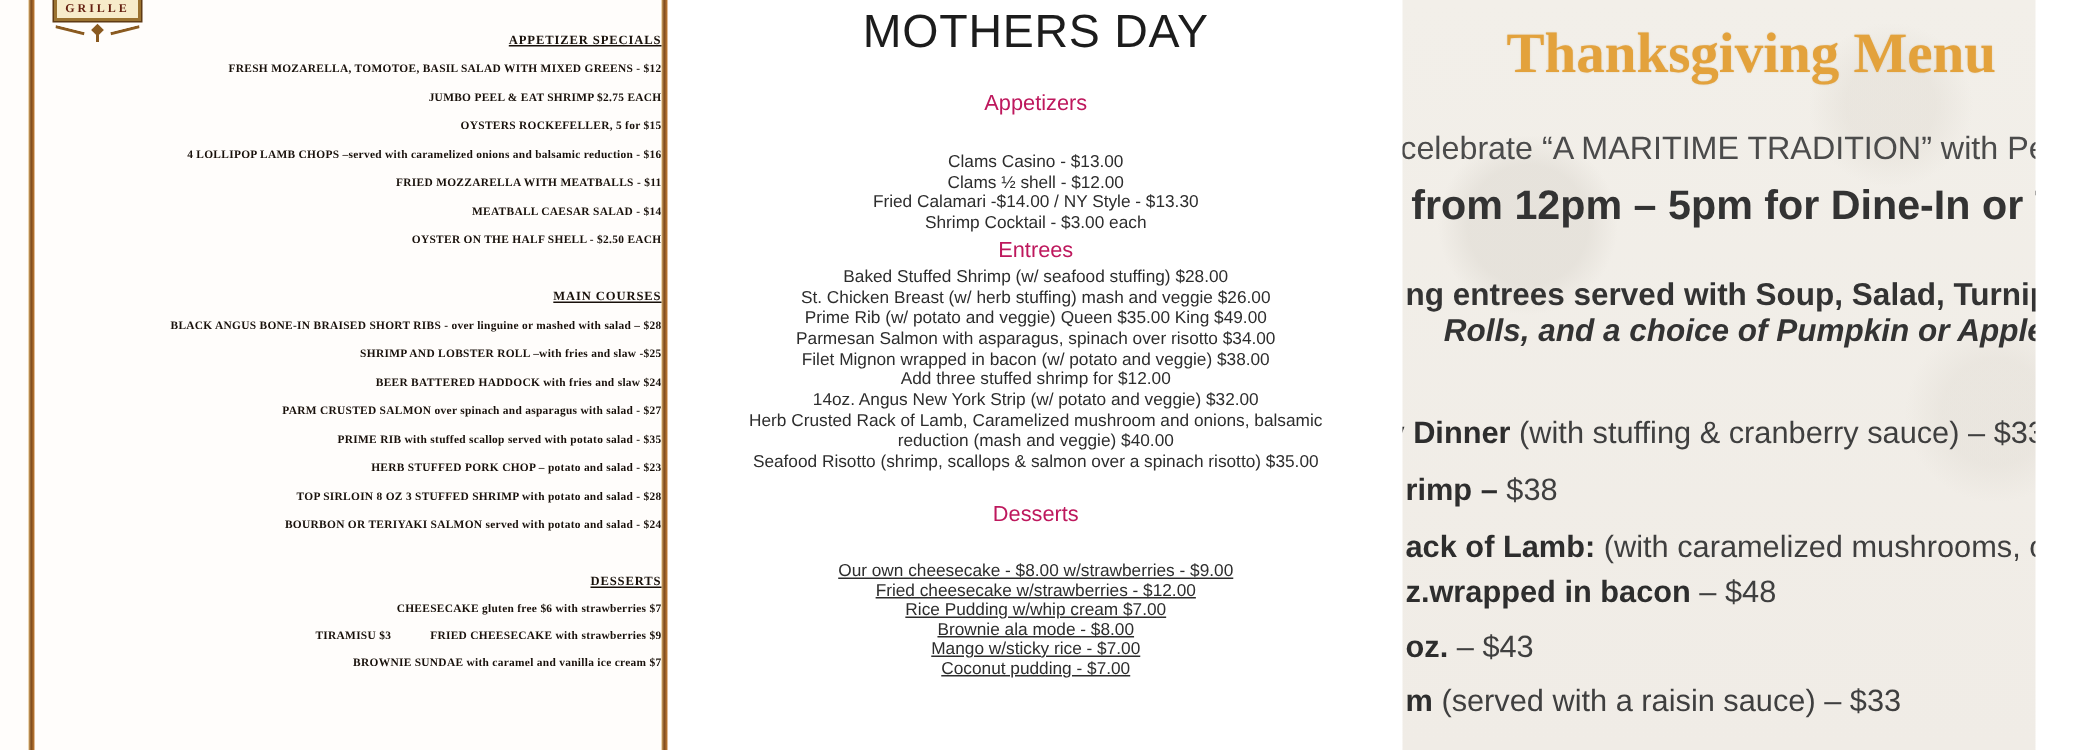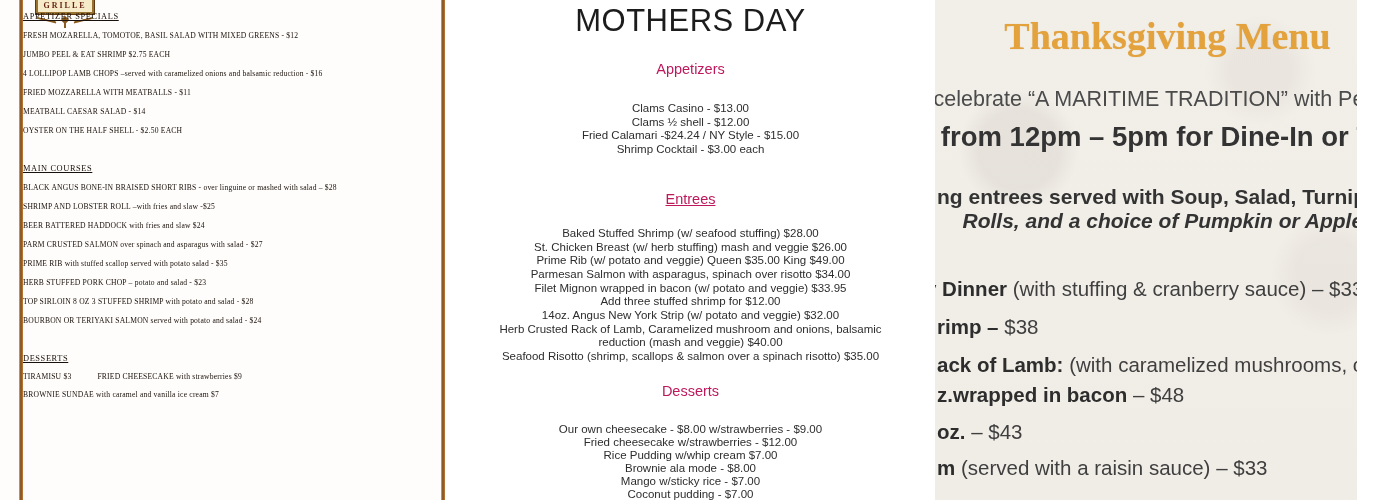--- a/index.html
+++ b/index.html
@@ -10,22 +10,22 @@
 
   
   .panel-grille {
     position:absolute; left:0; top:0; width:446px; height:500px; background:#fffdfb;
   }
   .g-border { position:absolute; top:0; width:4px; height:500px;
     background:linear-gradient(to right,#d9af6c,#7d4a1d 45%,#c47e35); }
   .g-border.left  { left:19px; }
   .g-border.right { left:441px; }
   .g-content {
-    position:absolute; left:23px; top:2px; width:418px; padding-top:5px;
-    text-align:left; font-family:"Liberation Serif", serif; font-weight:normal;
+    position:absolute; left:23px; top:12px; width:418px; padding-top:5px;
+    text-align:right; font-family:"Liberation Serif", serif; font-weight:bold;
     color:#18100a; font-size:7.6px; letter-spacing:0.2px;
   }
   .g-line { height:19px; line-height:19px; white-space:nowrap; }
   .g-line.tight { height:18px; line-height:18px; }
   .g-head { font-size:8.4px; text-decoration:underline; letter-spacing:0.6px; }
   .g-gap { height:19px; }
   .g-sp { display:inline-block; width:26px; }
 
   
   .g-logo { position:absolute; left:34px; top:-3px; width:62px; text-align:center; }
@@ -47,26 +47,26 @@
     margin-left:-1px; background:#8a5a20; }
 
   
   .panel-mothers {
     position:absolute; left:446px; top:0; width:489px; height:500px;
     background:#ffffff; text-align:center; color:#232323;
   }
   .md-title { margin-top:3px; font-size:31px; letter-spacing:0.5px; color:#1c1c1c; }
   .md-head  { font-size:14.5px; color:#be185d; }
   .md-head.appetizers { margin-top:22px; }
-  .md-head.entrees    { margin-top:34px;text-decoration:underline; }
+  .md-head.entrees    { margin-top:2px; }
   .md-head.desserts   { margin-top:19px; }
   .md-items { font-size:11.5px; color:#2d2d2d; }
   .md-items.a { margin-top:25px; }
-  .md-items.e { margin-top:20px; }
-  .md-items.d { margin-top:24px; }
+  .md-items.e { margin-top:4px; }
+  .md-items.d { margin-top:24px;text-decoration:underline; }
   .md-items div { line-height:13.7px; white-space:nowrap;text-align:center; }
   .md-items.d div { line-height:13px; }
 
   
   .panel-thanks {
     position:absolute; left:935px; top:0; width:465px; height:500px; overflow:hidden;
     background:
       radial-gradient(circle at 18% 30%, rgba(210,205,196,0.35) 0 40px, rgba(0,0,0,0) 60px),
       radial-gradient(circle at 70% 14%, rgba(216,210,200,0.30) 0 30px, rgba(0,0,0,0) 55px),
       radial-gradient(circle at 85% 55%, rgba(214,208,198,0.25) 0 35px, rgba(0,0,0,0) 60px),
@@ -112,59 +112,61 @@
           <span class="g-diamond"></span>
           <span class="g-tail"></span>
           <span class="g-wing r"></span>
       </div>
     </div>
 
     <div class="g-content">
       <div class="g-line g-head">APPETIZER SPECIALS</div>
       <div class="g-line">FRESH MOZARELLA, TOMOTOE, BASIL SALAD WITH MIXED GREENS - $12</div>
       <div class="g-line">JUMBO PEEL &amp; EAT SHRIMP $2.75 EACH</div>
+      <div class="g-line">OYSTERS ROCKEFELLER, 5 for $15</div>
       <div class="g-line">4 LOLLIPOP LAMB CHOPS –served with caramelized onions and balsamic reduction - $16</div>
       <div class="g-line">FRIED MOZZARELLA WITH MEATBALLS - $11</div>
       <div class="g-line">MEATBALL CAESAR SALAD - $14</div>
       <div class="g-line">OYSTER ON THE HALF SHELL - $2.50 EACH</div>
       <div class="g-gap"></div>
       <div class="g-line g-head">MAIN COURSES</div>
       <div class="g-line">BLACK ANGUS BONE-IN BRAISED SHORT RIBS - over linguine or mashed with salad – $28</div>
       <div class="g-line">SHRIMP AND LOBSTER ROLL –with fries and slaw -$25</div>
       <div class="g-line">BEER BATTERED HADDOCK with fries and slaw $24</div>
       <div class="g-line">PARM CRUSTED SALMON over spinach and asparagus with salad - $27</div>
       <div class="g-line">PRIME RIB with stuffed scallop served with potato salad - $35</div>
       <div class="g-line">HERB STUFFED PORK CHOP – potato and salad - $23</div>
       <div class="g-line">TOP SIRLOIN 8 OZ 3 STUFFED SHRIMP with potato and salad - $28</div>
       <div class="g-line">BOURBON OR TERIYAKI SALMON served with potato and salad - $24</div>
       <div class="g-gap"></div>
       <div class="g-line g-head">DESSERTS</div>
+      <div class="g-line tight">CHEESECAKE gluten free $6 with strawberries $7</div>
       <div class="g-line tight"><span>TIRAMISU $3</span><span class="g-sp"></span><span>FRIED CHEESECAKE with strawberries $9</span></div>
       <div class="g-line tight">BROWNIE SUNDAE with caramel and vanilla ice cream $7</div>
     </div>
   </section>
 
   <section class="panel-mothers">
     <div class="md-title">MOTHERS DAY</div>
 
     <div class="md-head appetizers">Appetizers</div>
     <div class="md-items a">
       <div>Clams Casino - $13.00</div>
       <div>Clams ½ shell - $12.00</div>
-      <div>Fried Calamari -$24.24 / NY Style - $15.00</div>
+      <div>Fried Calamari -$14.00 / NY Style - $13.30</div>
       <div>Shrimp Cocktail - $3.00 each</div>
     </div>
 
     <div class="md-head entrees">Entrees</div>
     <div class="md-items e">
       <div>Baked Stuffed Shrimp (w/ seafood stuffing) $28.00</div>
       <div>St. Chicken Breast (w/ herb stuffing) mash and veggie $26.00</div>
       <div>Prime Rib (w/ potato and veggie) Queen $35.00 King $49.00</div>
       <div>Parmesan Salmon with asparagus, spinach over  risotto $34.00</div>
-      <div>Filet Mignon wrapped in bacon (w/ potato and veggie) $33.95</div>
+      <div>Filet Mignon wrapped in bacon (w/ potato and veggie) $38.00</div>
       <div>Add three stuffed shrimp for $12.00</div>
       <div>14oz. Angus New York Strip (w/ potato and veggie) $32.00</div>
       <div>Herb Crusted Rack of Lamb, Caramelized mushroom and onions, balsamic</div>
       <div>reduction (mash and veggie) $40.00</div>
       <div>Seafood Risotto (shrimp, scallops &amp; salmon over a spinach risotto) $35.00</div>
     </div>
 
     <div class="md-head desserts">Desserts</div>
     <div class="md-items d">
       <div>Our own cheesecake - $8.00 w/strawberries - $9.00</div>

